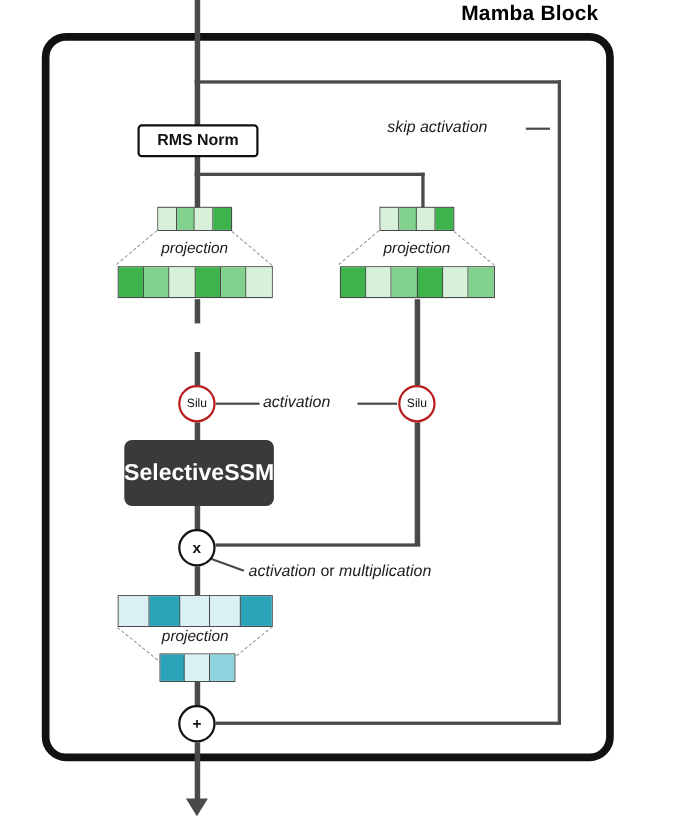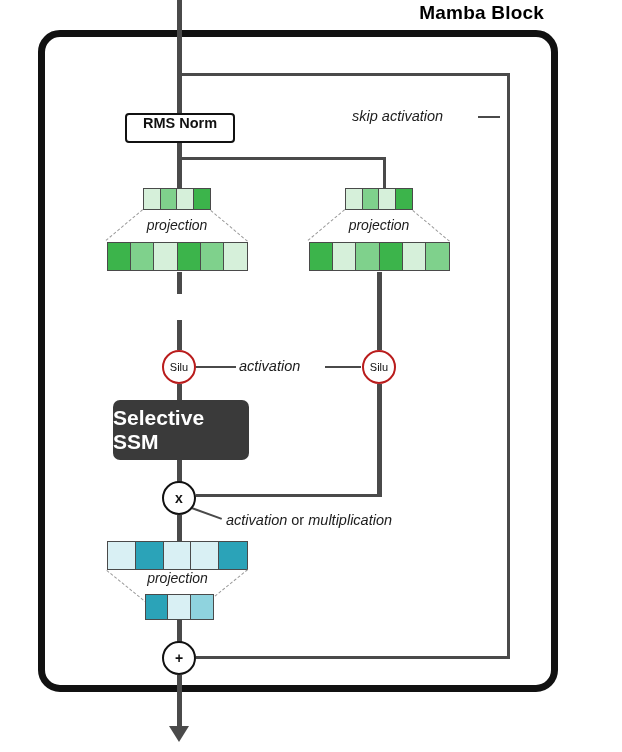--- a/index.html
+++ b/index.html
@@ -53,37 +53,37 @@
     border-top: 16px solid #4a4a4a;
   }
 
   
   .box {
     box-sizing: border-box;
     border: 2px solid #111111;
     background: #ffffff;
     border-radius: 4px;
     display: flex;
-    align-items: flex-start;
+    align-items: center;
     justify-content: center;
     font-size: 14.5px;
     font-weight: bold;
     color: #111111;
   }
 
   #ssm-box {
     background: #3a3a3a;
     border: none;
     border-radius: 7px;
     color: #ffffff;
     font-size: 21px;
     font-weight: bold;
     line-height: 1.12;
     text-align: center;
-    flex-direction: column;
+    flex-direction: row;
   }
 
   
   .circle {
     box-sizing: border-box;
     border-radius: 50%;
     background: #ffffff;
     display: flex;
     align-items: center;
     justify-content: center;

